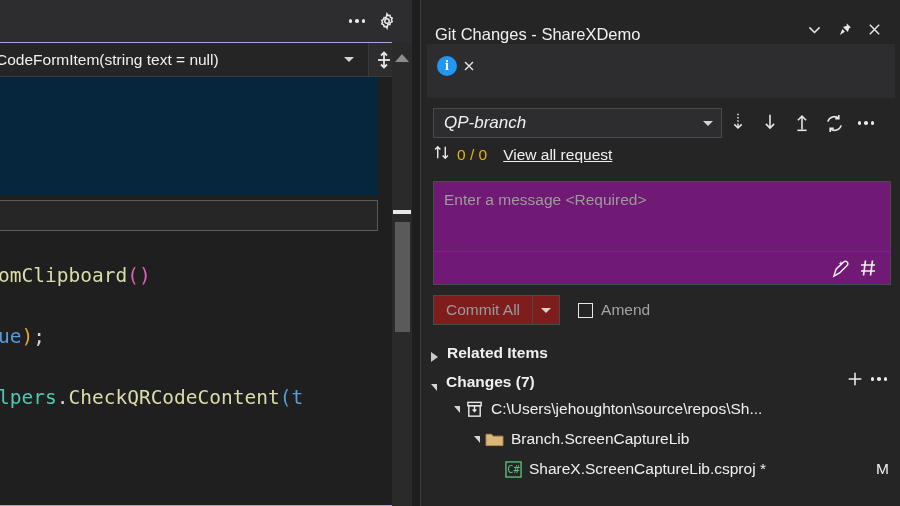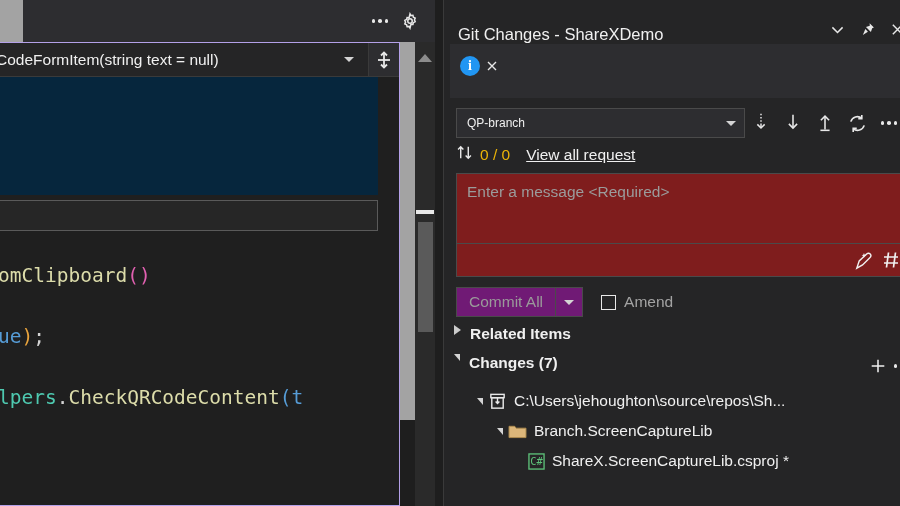--- a/index.html
+++ b/index.html
@@ -12,23 +12,22 @@
     font-family: "Liberation Sans", sans-serif;
     color: #f0f0f0;
     -webkit-font-smoothing: antialiased;
   }
   .app { position: relative; width: 900px; height: 506px; display: flex; }
 
   
   .editor-pane {
     position: relative;
     width: 412px; height: 420px;
-    background: #a3a3a3;
+    background: #d946ef;
     flex: 0 0 412px;
-    padding-left: 23px;
   }
   .editor-toolbar {
     height: 42px;
     background: #2d2d30;
     display: flex; align-items: center; justify-content: flex-end;
     padding-right: 10px;
     box-sizing: border-box;
   }
   .tb-icon {
     width: 30px; height: 30px;
@@ -227,22 +226,22 @@
     flex: 1 1 auto;
     height: 30px;
     background: #2d2d30;
     border: 1px solid #4a4a4a;
     display: flex; align-items: center;
     padding: 0 4px 0 10px;
     box-sizing: border-box;
     max-width: 289px;
   }
   .branch-sel .bname {
-    flex: 1 1 auto; font-size: 12px; color: #f0f0f0;
-    white-space: nowrap; overflow: hidden;
+    flex: 1 1 auto; font-size: 17px; color: #f0f0f0;
+    white-space: nowrap; overflow: hidden; font-style: italic;
   }
   .git-tool {
     width: 32px; height: 30px;
     display: flex; align-items: center; justify-content: center;
     color: #e8e8e8; flex: 0 0 auto;
   }
 
   
   .commits-row {
     display: flex; align-items: center;
@@ -253,23 +252,23 @@
   .commits-row .cnt { margin-left: 7px; color: #eab308; }
   .commits-row .vac {
     margin-left: 16px;
     color: #f0f0f0;
     text-decoration: underline;
     cursor: pointer;
   }
 
   
   .msg-wrap {
-    margin: 4px 10px 0 12px;
+    margin: 12px 10px 0 12px;
     border: 1px solid #4a4a4a;
-    background: #7f1d1d;
+    background: #701a75;
     flex: 0 0 auto;
   }
   .msg-input {
     height: 70px;
     padding: 9px 10px;
     font-size: 15.5px;
     color: #9b9b9b;
     box-sizing: border-box;
     border-bottom: 1px solid #4a4a4a;
   }
@@ -285,21 +284,21 @@
   }
 
   
   .commit-row {
     display: flex; align-items: center;
     padding: 10px 0 0 12px;
     flex: 0 0 auto;
   }
   .commit-btn {
     height: 30px;
-    background: #701a75;
+    background: #7f1d1d;
     border: 1px solid #4a4a4a;
     display: flex; align-items: center;
     box-sizing: border-box;
   }
   .commit-btn .cl {
     padding: 0 12px;
     font-size: 15.5px;
     color: #9a9a9a;
     white-space: nowrap;
   }
@@ -315,21 +314,21 @@
   .cbx {
     width: 15px; height: 15px;
     border: 1.8px solid #e8e8e8;
     background: transparent;
     box-sizing: border-box;
   }
   .amend-lbl { margin-left: 8px; font-size: 15.5px; color: #a3a3a3; }
 
   
   .sect {
-    display: flex; align-items: flex-start;
+    display: flex; align-items: flex-end;
     padding: 0 10px 0 10px;
     height: 29px;
     flex: 0 0 auto;
   }
   .sect .st {
     font-size: 15.5px; font-weight: bold; color: #f0f0f0;
     margin-left: 9px; flex: 1 1 auto; white-space: nowrap;
   }
   .tri-r {
     width: 0; height: 0;

